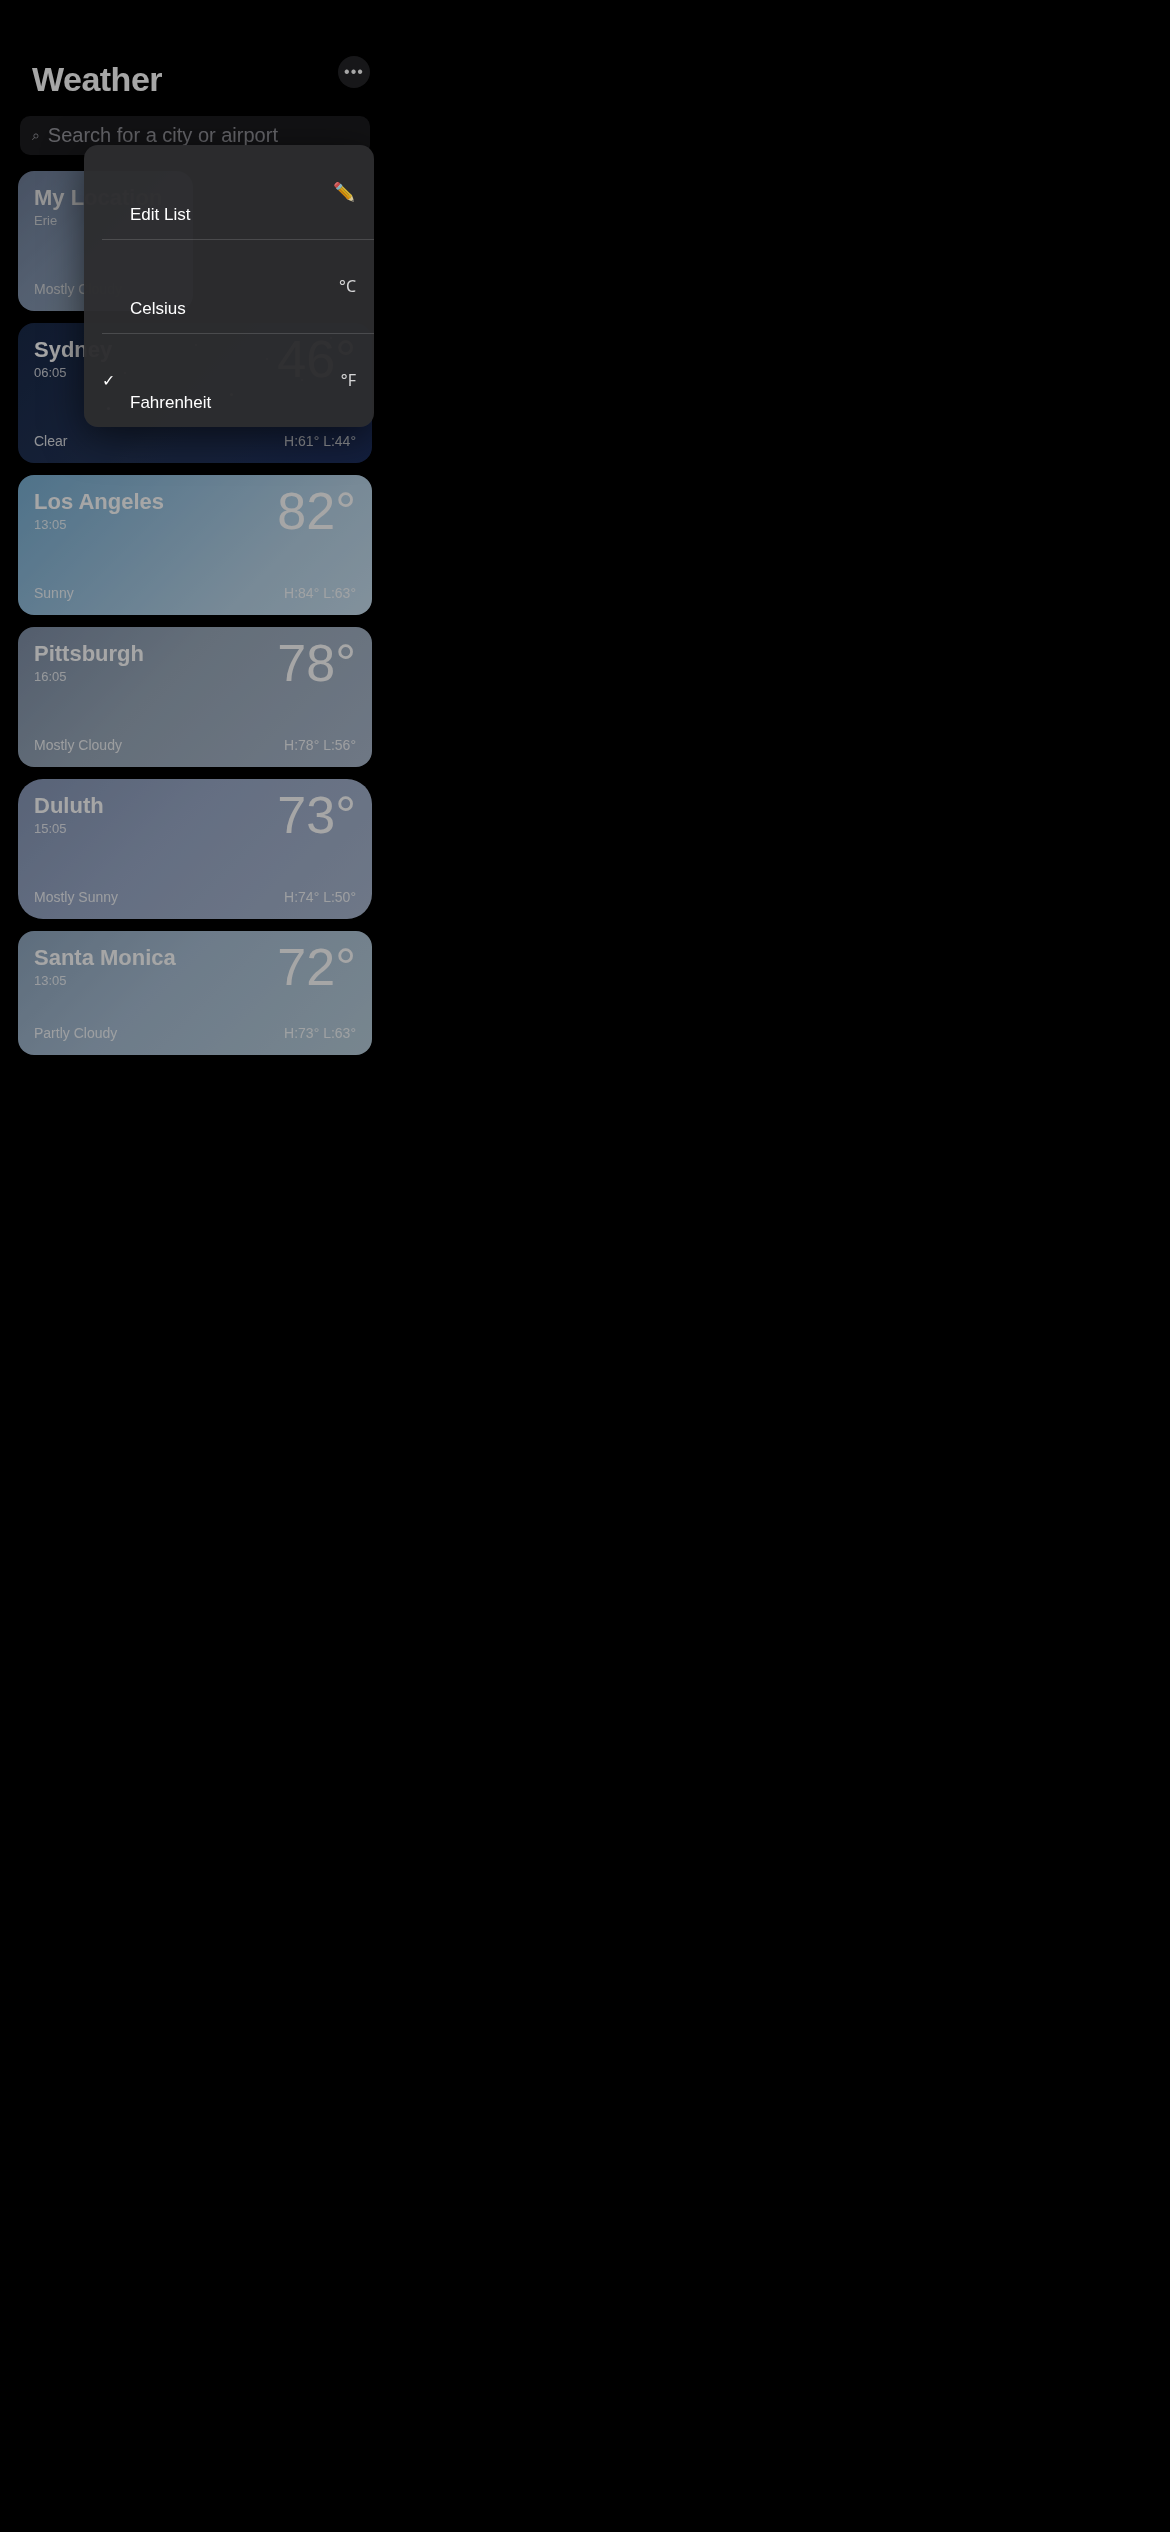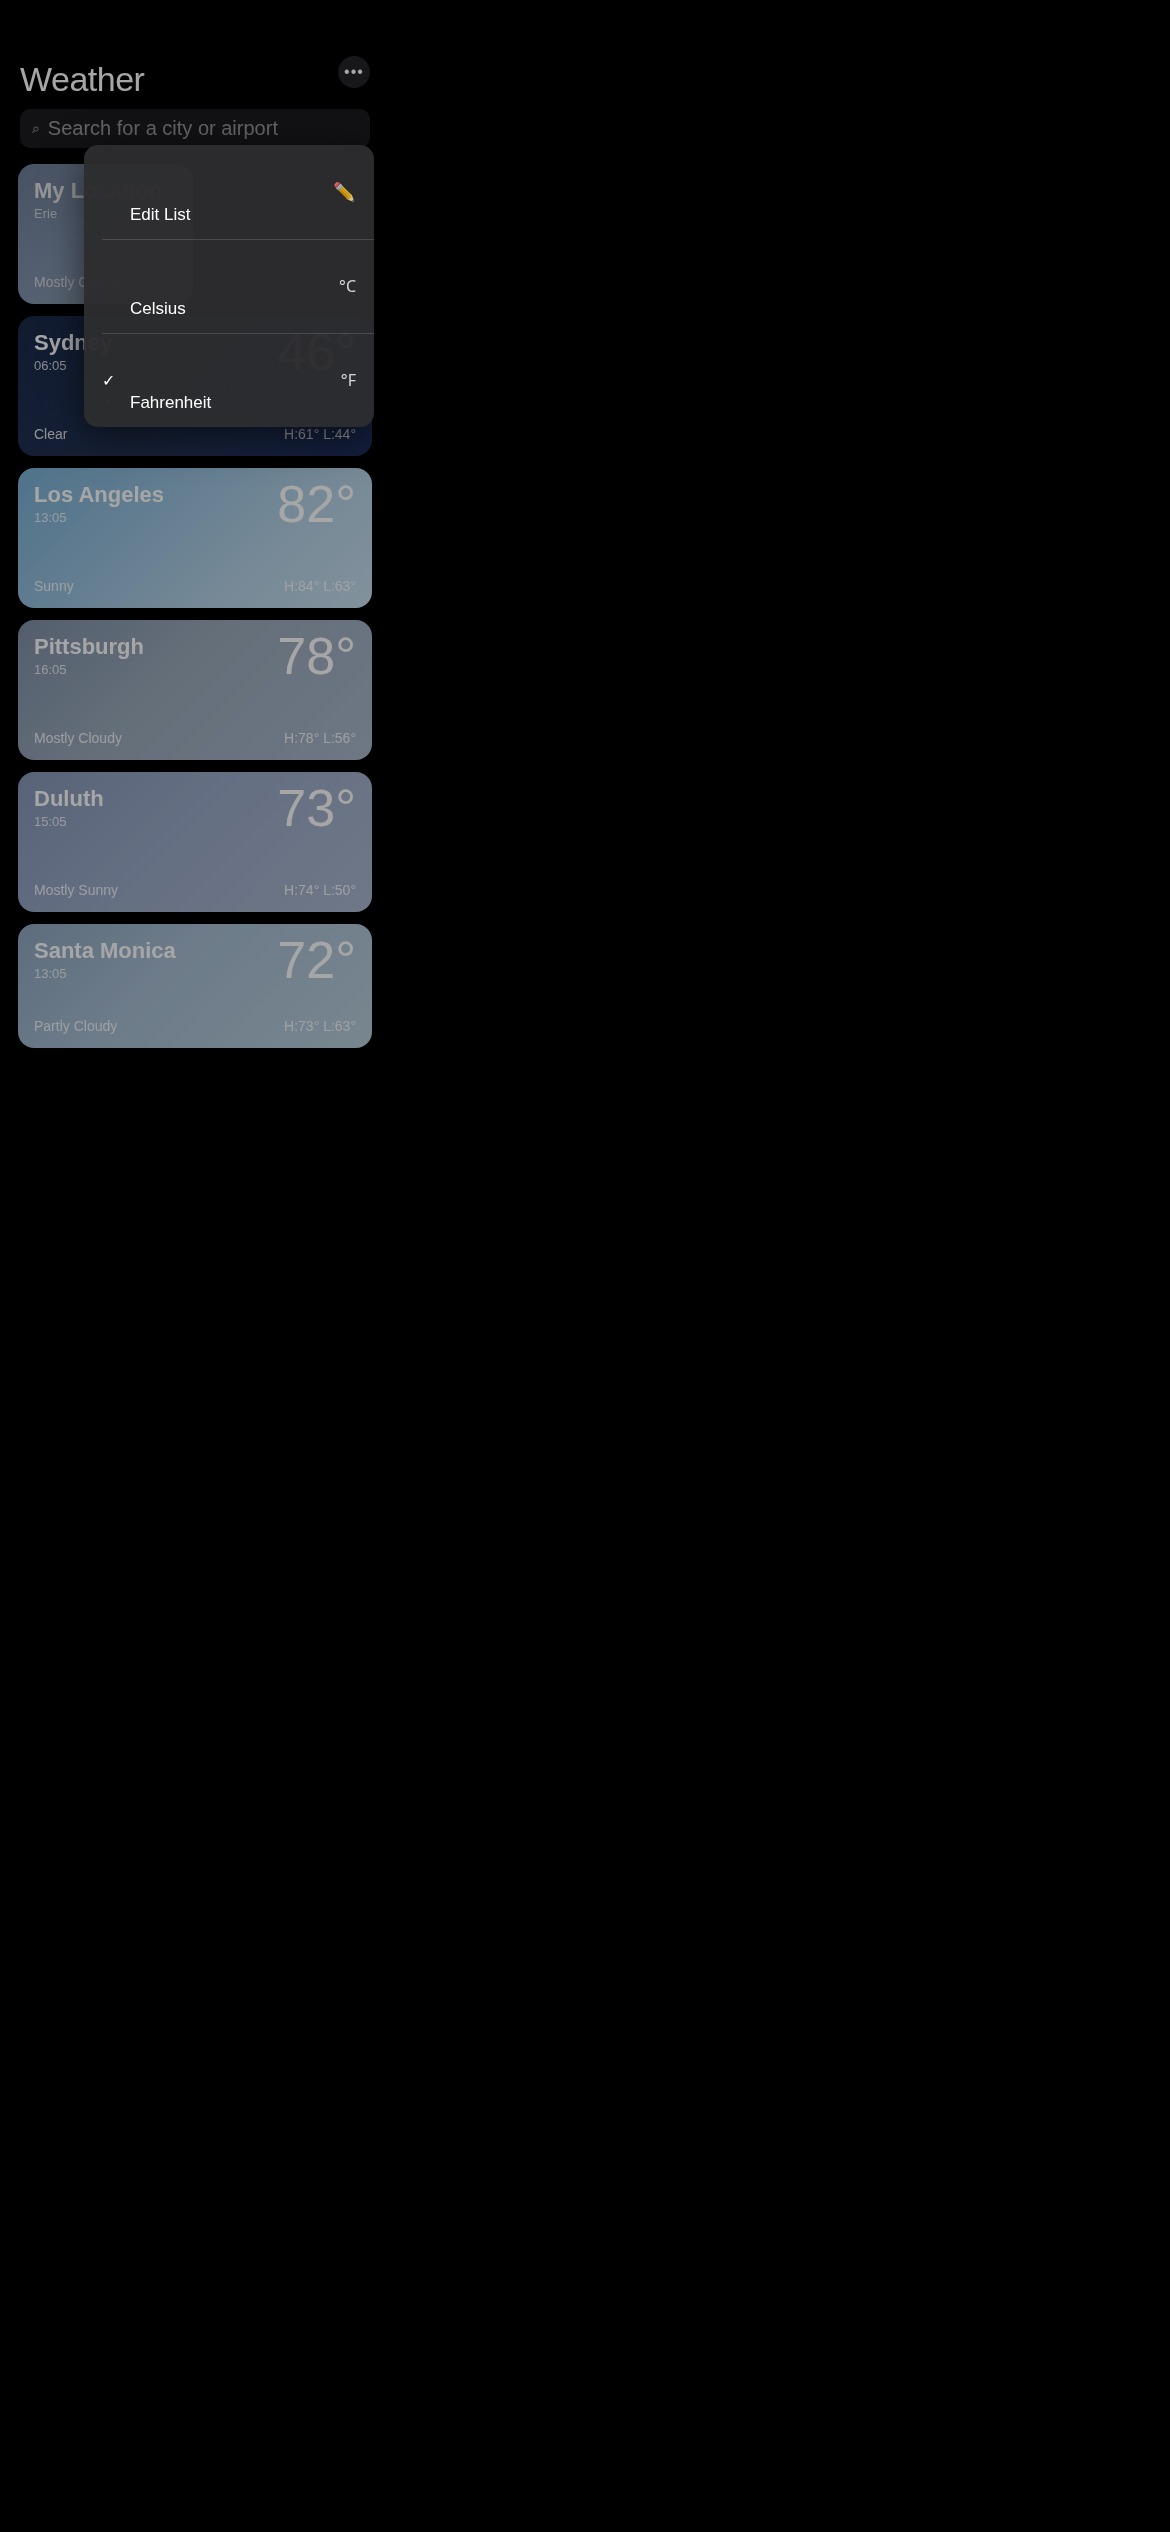--- a/index.html
+++ b/index.html
@@ -11,24 +11,25 @@
       width: 390px;
       min-height: 844px;
       position: relative;
       overflow: hidden;
       color: #fff;
     }
 
     
     .page-title {
       font-size: 34px;
-      font-weight: 400;
-      color: #fff;
-      padding: 60px 20px 10px 20px;
+      font-weight: 700;
+      color: #fff;
+      padding: 60px 20px 17px 20px;
       letter-spacing: -0.5px;
+      margin-left: 12px;
     }
 
     
     .search-bar {
       margin: 0 20px 16px 20px;
       background: rgba(118,118,128,0.24);
       border-radius: 10px;
       padding: 8px 12px;
       display: flex;
       align-items: center;
@@ -135,20 +136,21 @@
     .card-losangeles {
       background: linear-gradient(135deg, #7ab0d4 0%, #9dc4e0 40%, #b8d4e8 70%, #c8dff0 100%);
     }
     
     .card-pittsburgh {
       background: linear-gradient(135deg, #8090a8 0%, #9aaabb 40%, #aab8cc 100%);
     }
     
     .card-duluth {
       background: linear-gradient(135deg, #8898b8 0%, #9aaac8 40%, #aab8d0 100%);
+      border-radius: 25px;
     }
     
     .card-santamonica {
       background: linear-gradient(135deg, #90a8c0 0%, #a8bed4 40%, #b8cedc 100%);
       height: 124px;
     }
 
     
     .stars {
       position: absolute;

